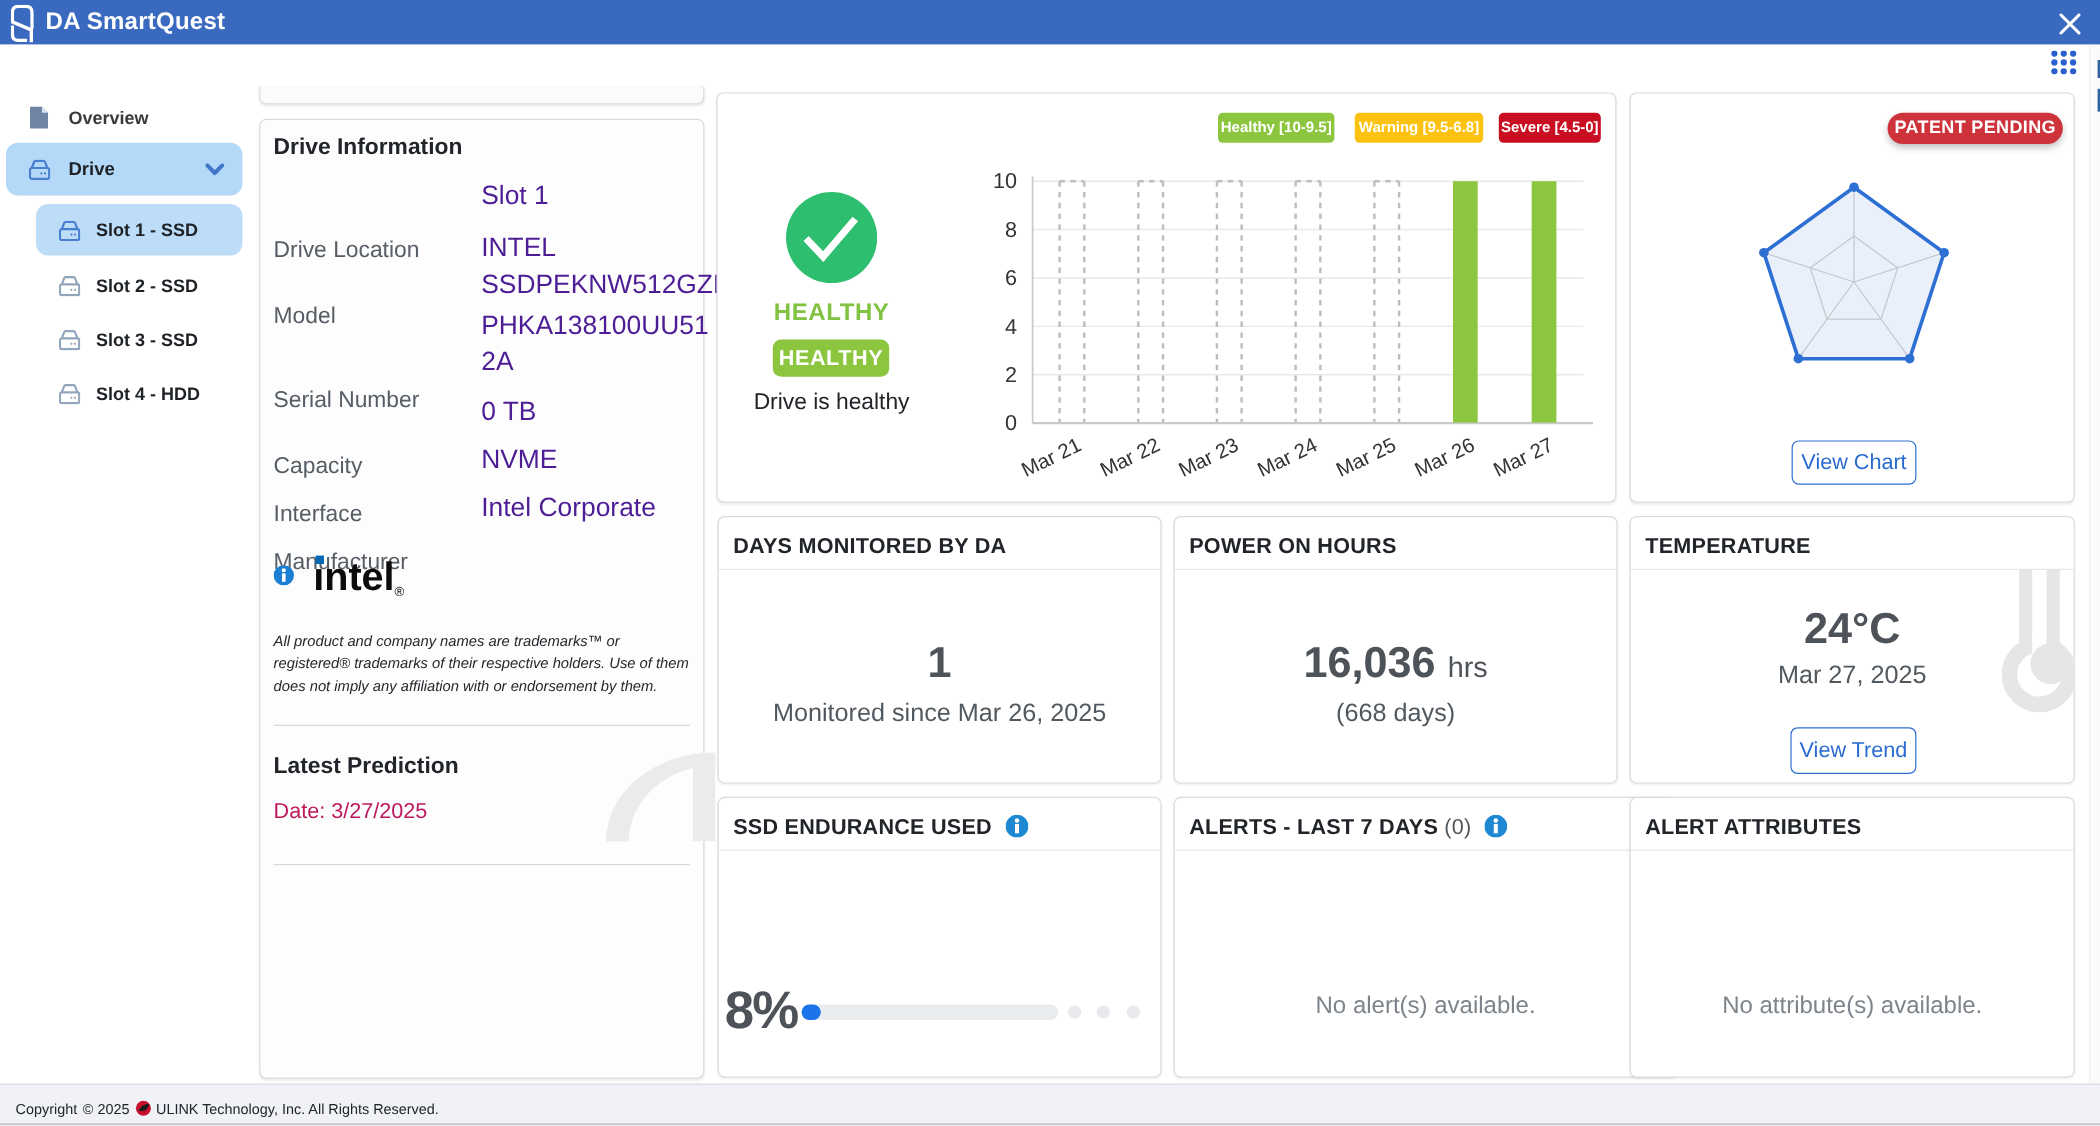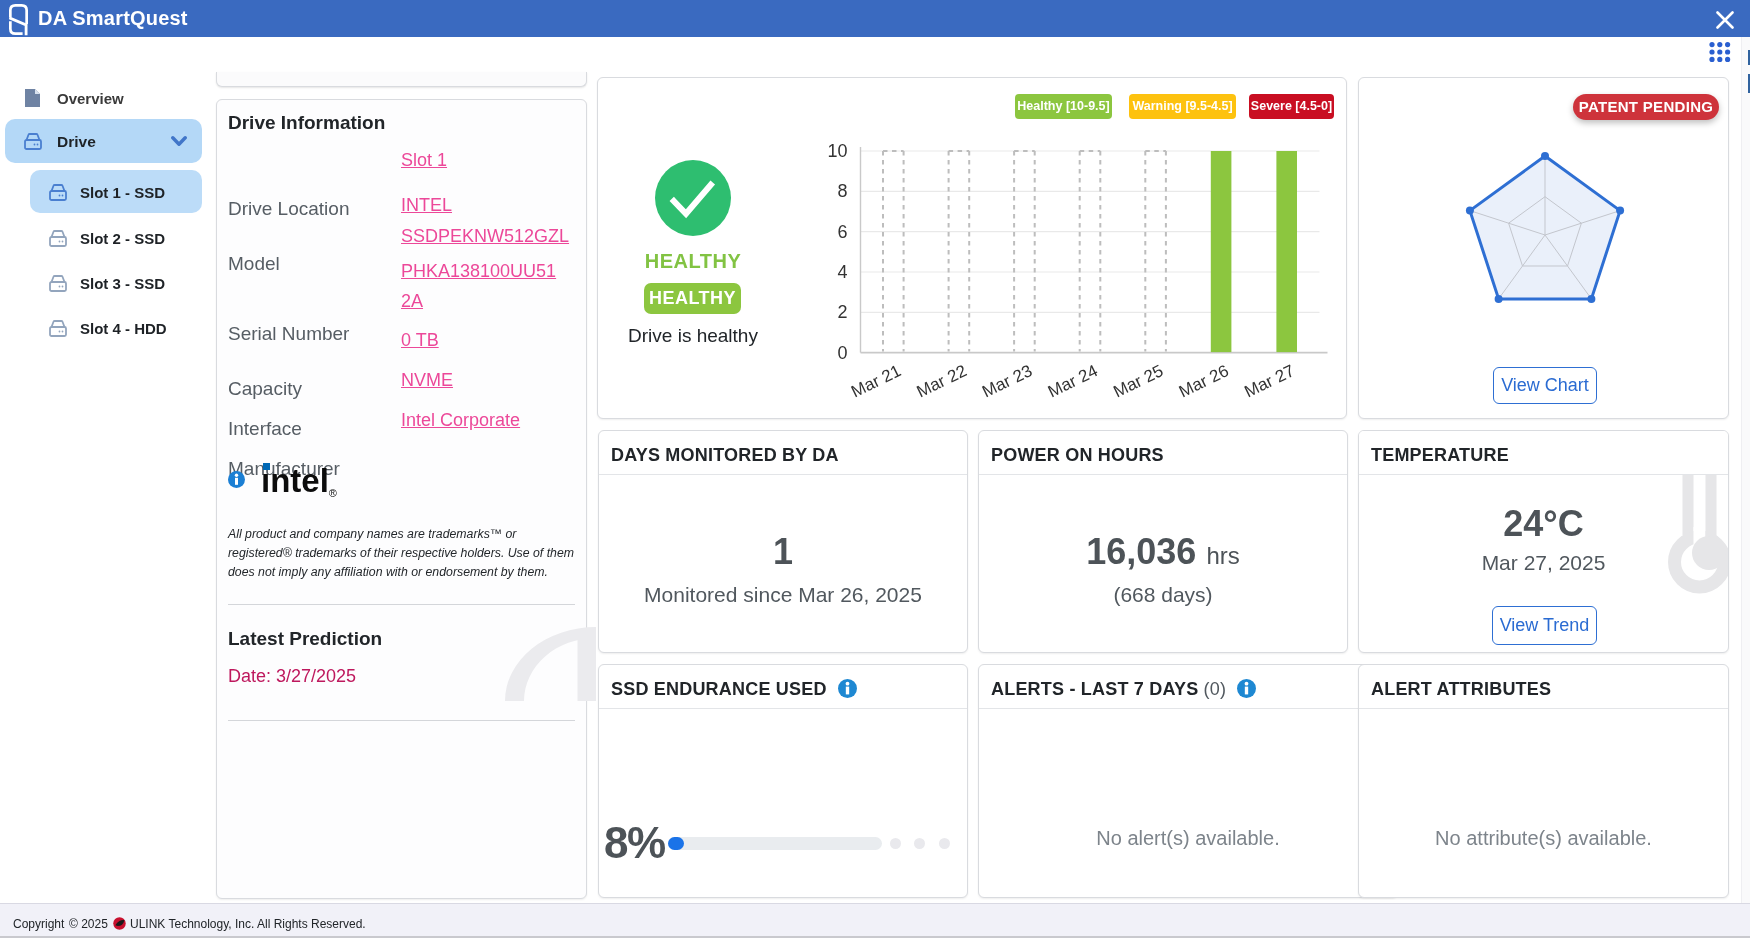--- a/index.html
+++ b/index.html
@@ -11,21 +11,21 @@
 #brand { left:38px; top:7px; color:#fff; font-size:20px; font-weight:bold; letter-spacing:0.2px; }
 
 .navtxt { font-size:15px; font-weight:bold; color:#1e2226; }
 #nav-drive-bg { left:5px; top:119px; width:197px; height:44px; background:#b4d8f7; border-radius:10px; z-index:1; }
 #nav-slot1-bg { left:30px; top:170px; width:172px; height:43px; background:#bcdcf8; border-radius:10px; z-index:1; }
 .nav-item { z-index:2; }
 
 #sliver { left:216px; top:72px; width:371px; height:15px; background:#fbfbfc; border:1px solid #d9dbdf; border-top:none; border-radius:0 0 6px 6px; box-shadow:0 1px 2px rgba(0,0,0,0.10); z-index:2; }
 #dip { left:216px; top:99px; width:371px; height:800px; background:#fdfdfe; border:1px solid #d9dbdf; border-radius:6px; box-shadow:0 1px 2px rgba(0,0,0,0.07); z-index:2; }
 .diplabel { font-size:19px; color:#565d64;margin-top:48px; }
-.dipvalue { font-size:18px; color:#ec4899;text-decoration:underline; }
+.dipvalue { font-size:22px; color:#4c1d95; }
 #watermark { left:500px; top:620px; z-index:3; pointer-events:none; }
 
 .card { position:absolute; background:#fff; border:1px solid #d9dbdf; border-radius:6px; box-shadow:0 1px 2px rgba(0,0,0,0.07); z-index:4; }
 .card-header { position:absolute; left:0; top:0; right:0; height:44px; border-bottom:1px solid #e3e5e8; }
 .card-title { position:absolute; left:12px; top:14px; font-size:18px; font-weight:bold; color:#212529; letter-spacing:0.2px; }
 #card-health { left:597px; top:77px; width:750px; height:342px; }
 #card-radar  { left:1358px; top:77px; width:371px; height:342px;padding-left:44px; }
 #card-days   { left:598px; top:430px; width:370px; height:223px; }
 #card-power  { left:978px; top:430px; width:370px; height:223px; }
 #card-temp   { left:1358px; top:430px; width:371px; height:223px; }
@@ -147,21 +147,21 @@
 <div class="abs" id="intelword" style="left:261px;top:461px;z-index:4;font-size:33px;font-weight:bold;color:#0c0c0c;letter-spacing:0px;line-height:40px">ıntel<span style="font-size:11px;font-weight:normal;vertical-align:-5px;letter-spacing:0">®</span></div>
 <div class="abs" id="inteldot" style="left:263px;top:463px;width:7px;height:7px;background:#0068b5;z-index:5"></div>
 <div class="abs" style="left:228px;top:525px;z-index:4;font-size:12.3px;font-style:italic;color:#23272b;line-height:19px;white-space:nowrap">All product and company names are trademarks™ or<br>registered® trademarks of their respective holders. Use of them<br>does not imply any affiliation with or endorsement by them.</div>
 <div class="abs" style="left:228px;top:604px;width:347px;height:1px;background:#d4d6da;z-index:4"></div>
 <div class="abs" style="left:228px;top:628px;z-index:4;font-size:19px;font-weight:bold;color:#212529">Latest Prediction</div>
 <div class="abs" style="left:228px;top:666px;z-index:4;font-size:18px;color:#be185d">Date: 3/27/2025</div>
 <div class="abs" style="left:228px;top:720px;width:347px;height:1px;background:#d4d6da;z-index:4"></div>
 
 <div class="card" id="card-health">
   <div class="badge" style="left:417px;width:97px;background:#8cc63f">Healthy [10-9.5]</div>
-  <div class="badge" style="left:531px;width:107px;background:#fdc20f">Warning [9.5-4.5]</div>
+  <div class="badge" style="left:531px;width:107px;background:#fdc20f">Warning [9.5-6.8]</div>
   <div class="badge" style="left:651px;width:85px;background:#c90e22">Severe [4.5-0]</div>
   <svg class="abs" style="left:57px;top:82px" width="76" height="76" viewBox="0 0 76 76">
     <circle cx="38" cy="38" r="38" fill="#2ebe70"></circle>
     <path d="M18.8 41 L31 53.8 L55.8 24.8" fill="none" stroke="#fff" stroke-width="6" stroke-linecap="square"></path>
   </svg>
   <div class="abs" style="left:0;width:190px;top:172px;text-align:center;font-size:20px;font-weight:bold;color:#82c343;letter-spacing:0.5px">HEALTHY</div>
   <div class="abs" style="left:46px;top:205px;width:97px;height:31px;background:#8cc63f;border-radius:7px;color:#fff;font-size:18px;font-weight:bold;text-align:center;line-height:31px;letter-spacing:0.5px">HEALTHY</div>
   <div class="abs" style="left:0;width:190px;top:247px;text-align:center;font-size:19px;color:#212529">Drive is healthy</div>
   <svg class="abs" style="left:0;top:0" width="750" height="342" viewBox="0 0 750 342">
     <line x1="262.5" y1="234.3" x2="721.5" y2="234.3" stroke="#e9e9e9" stroke-width="1.2"></line>

